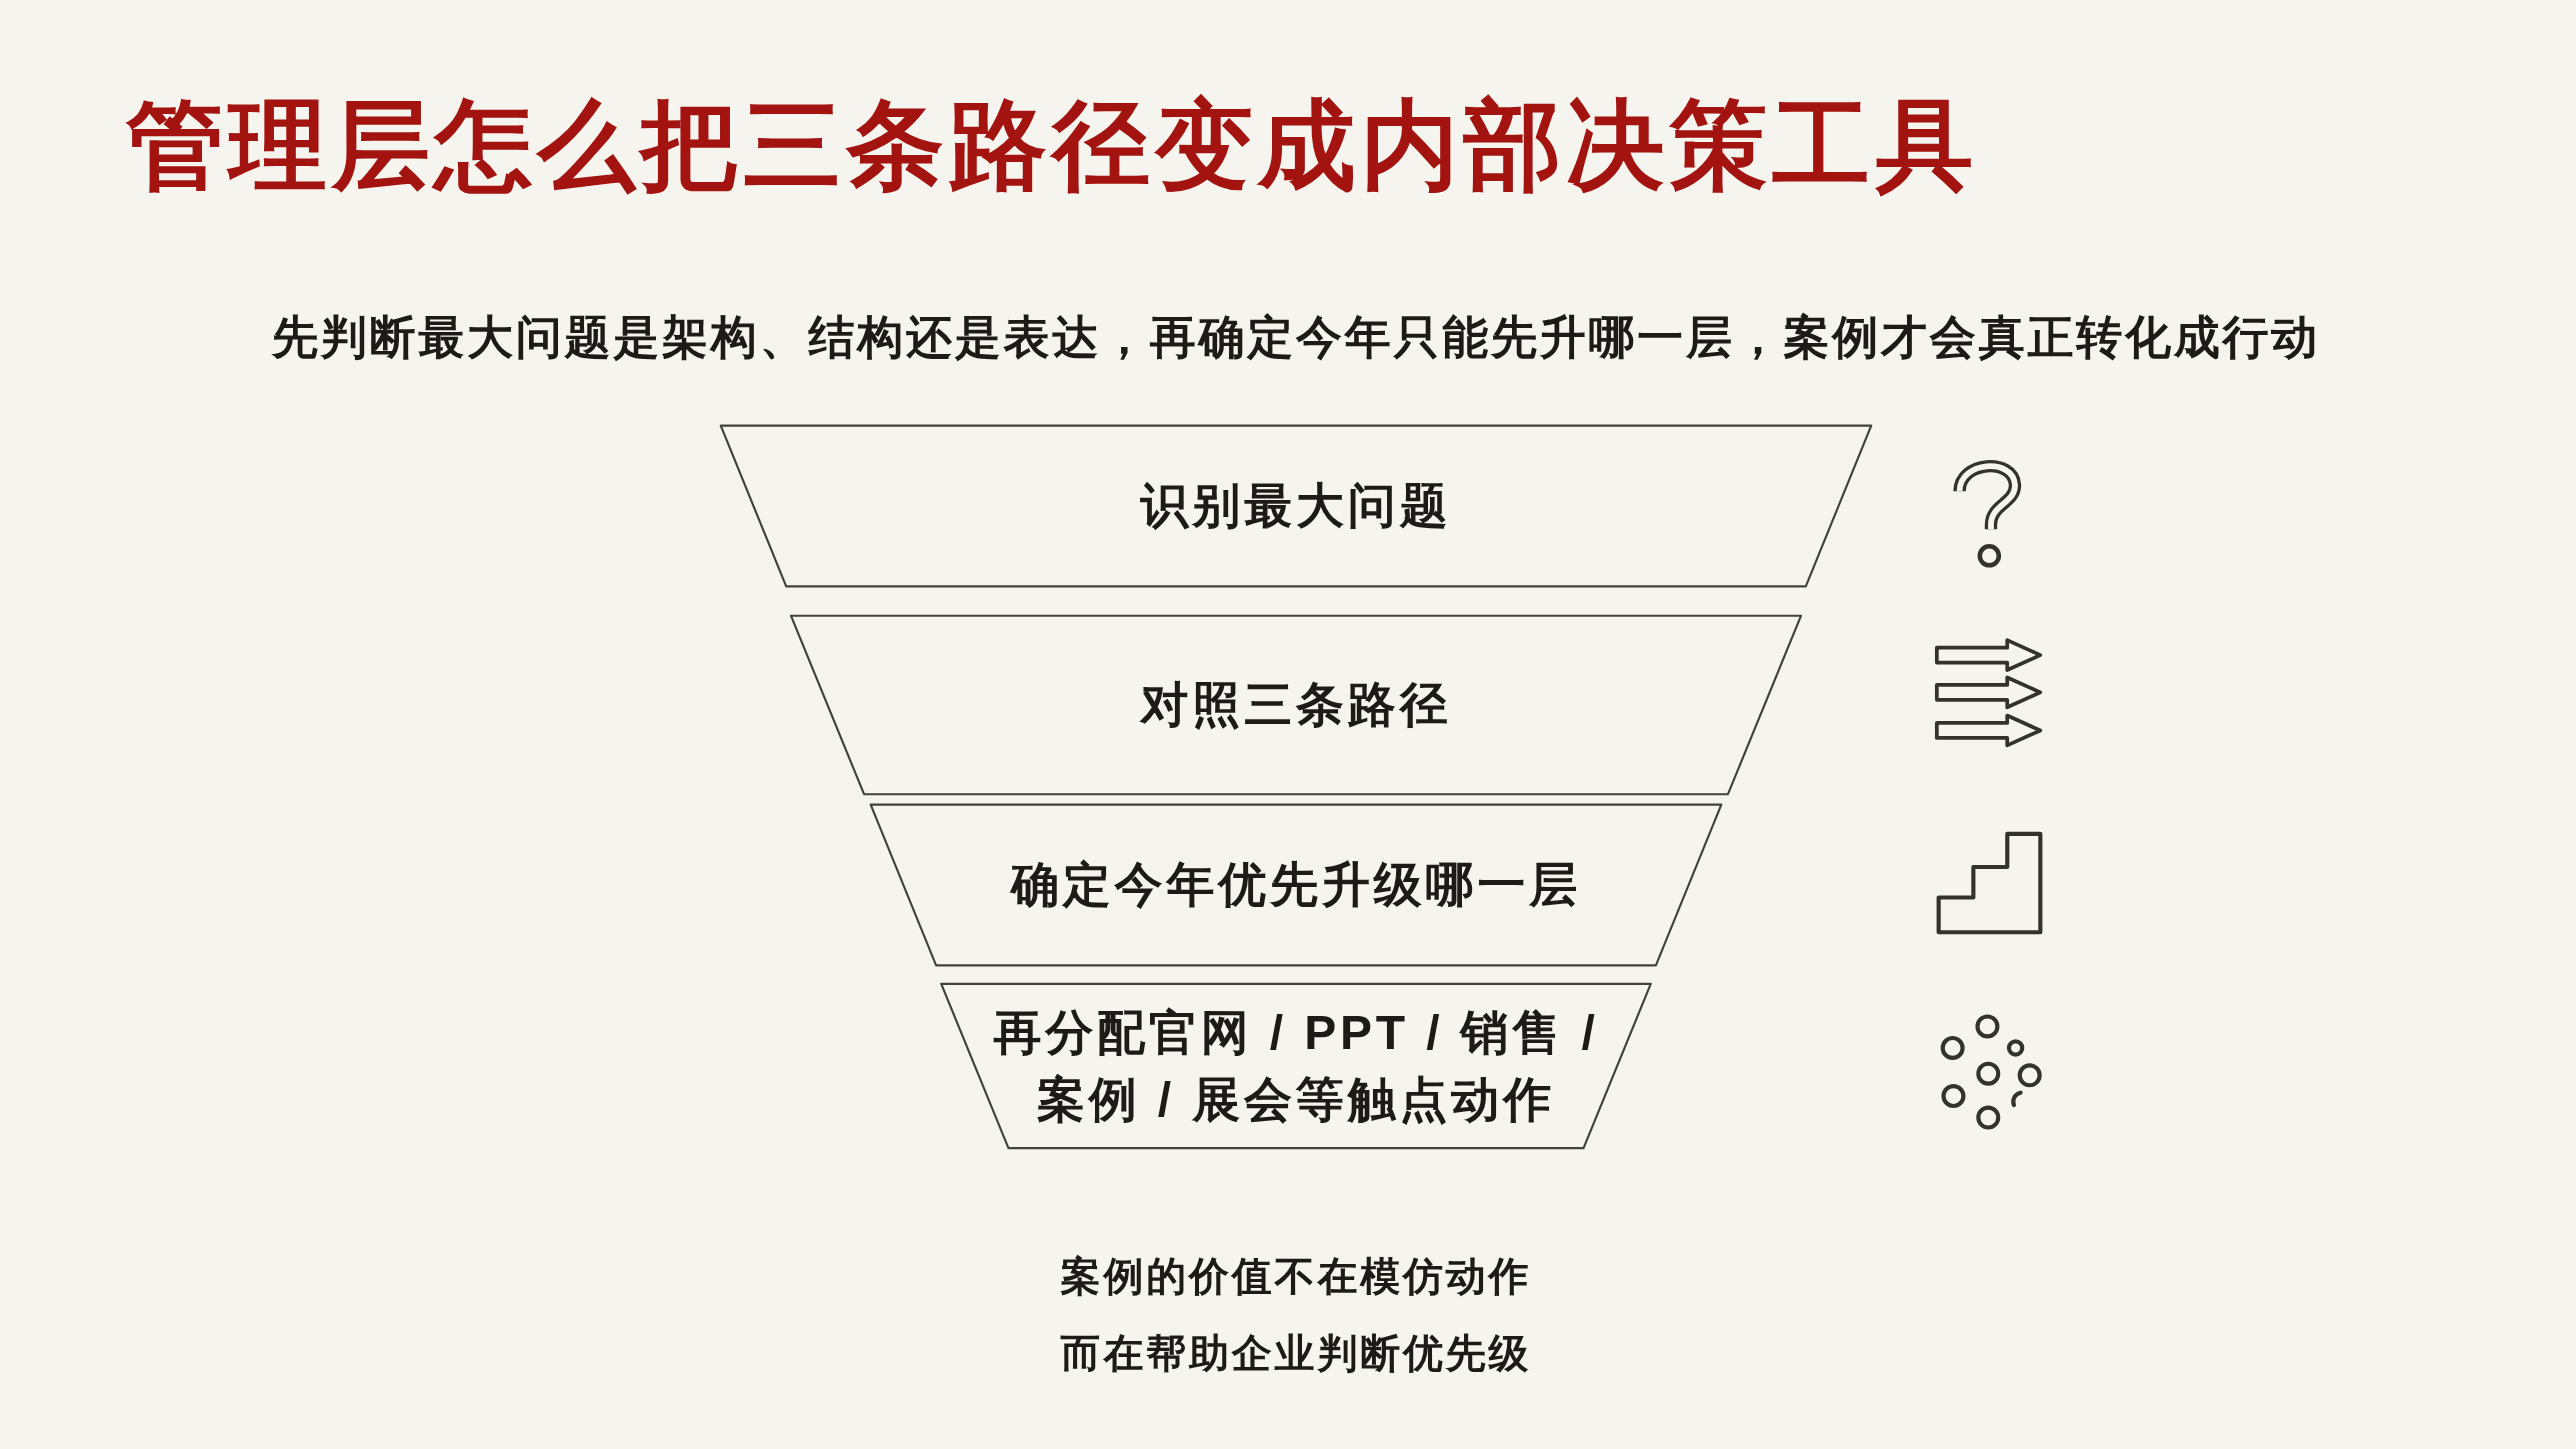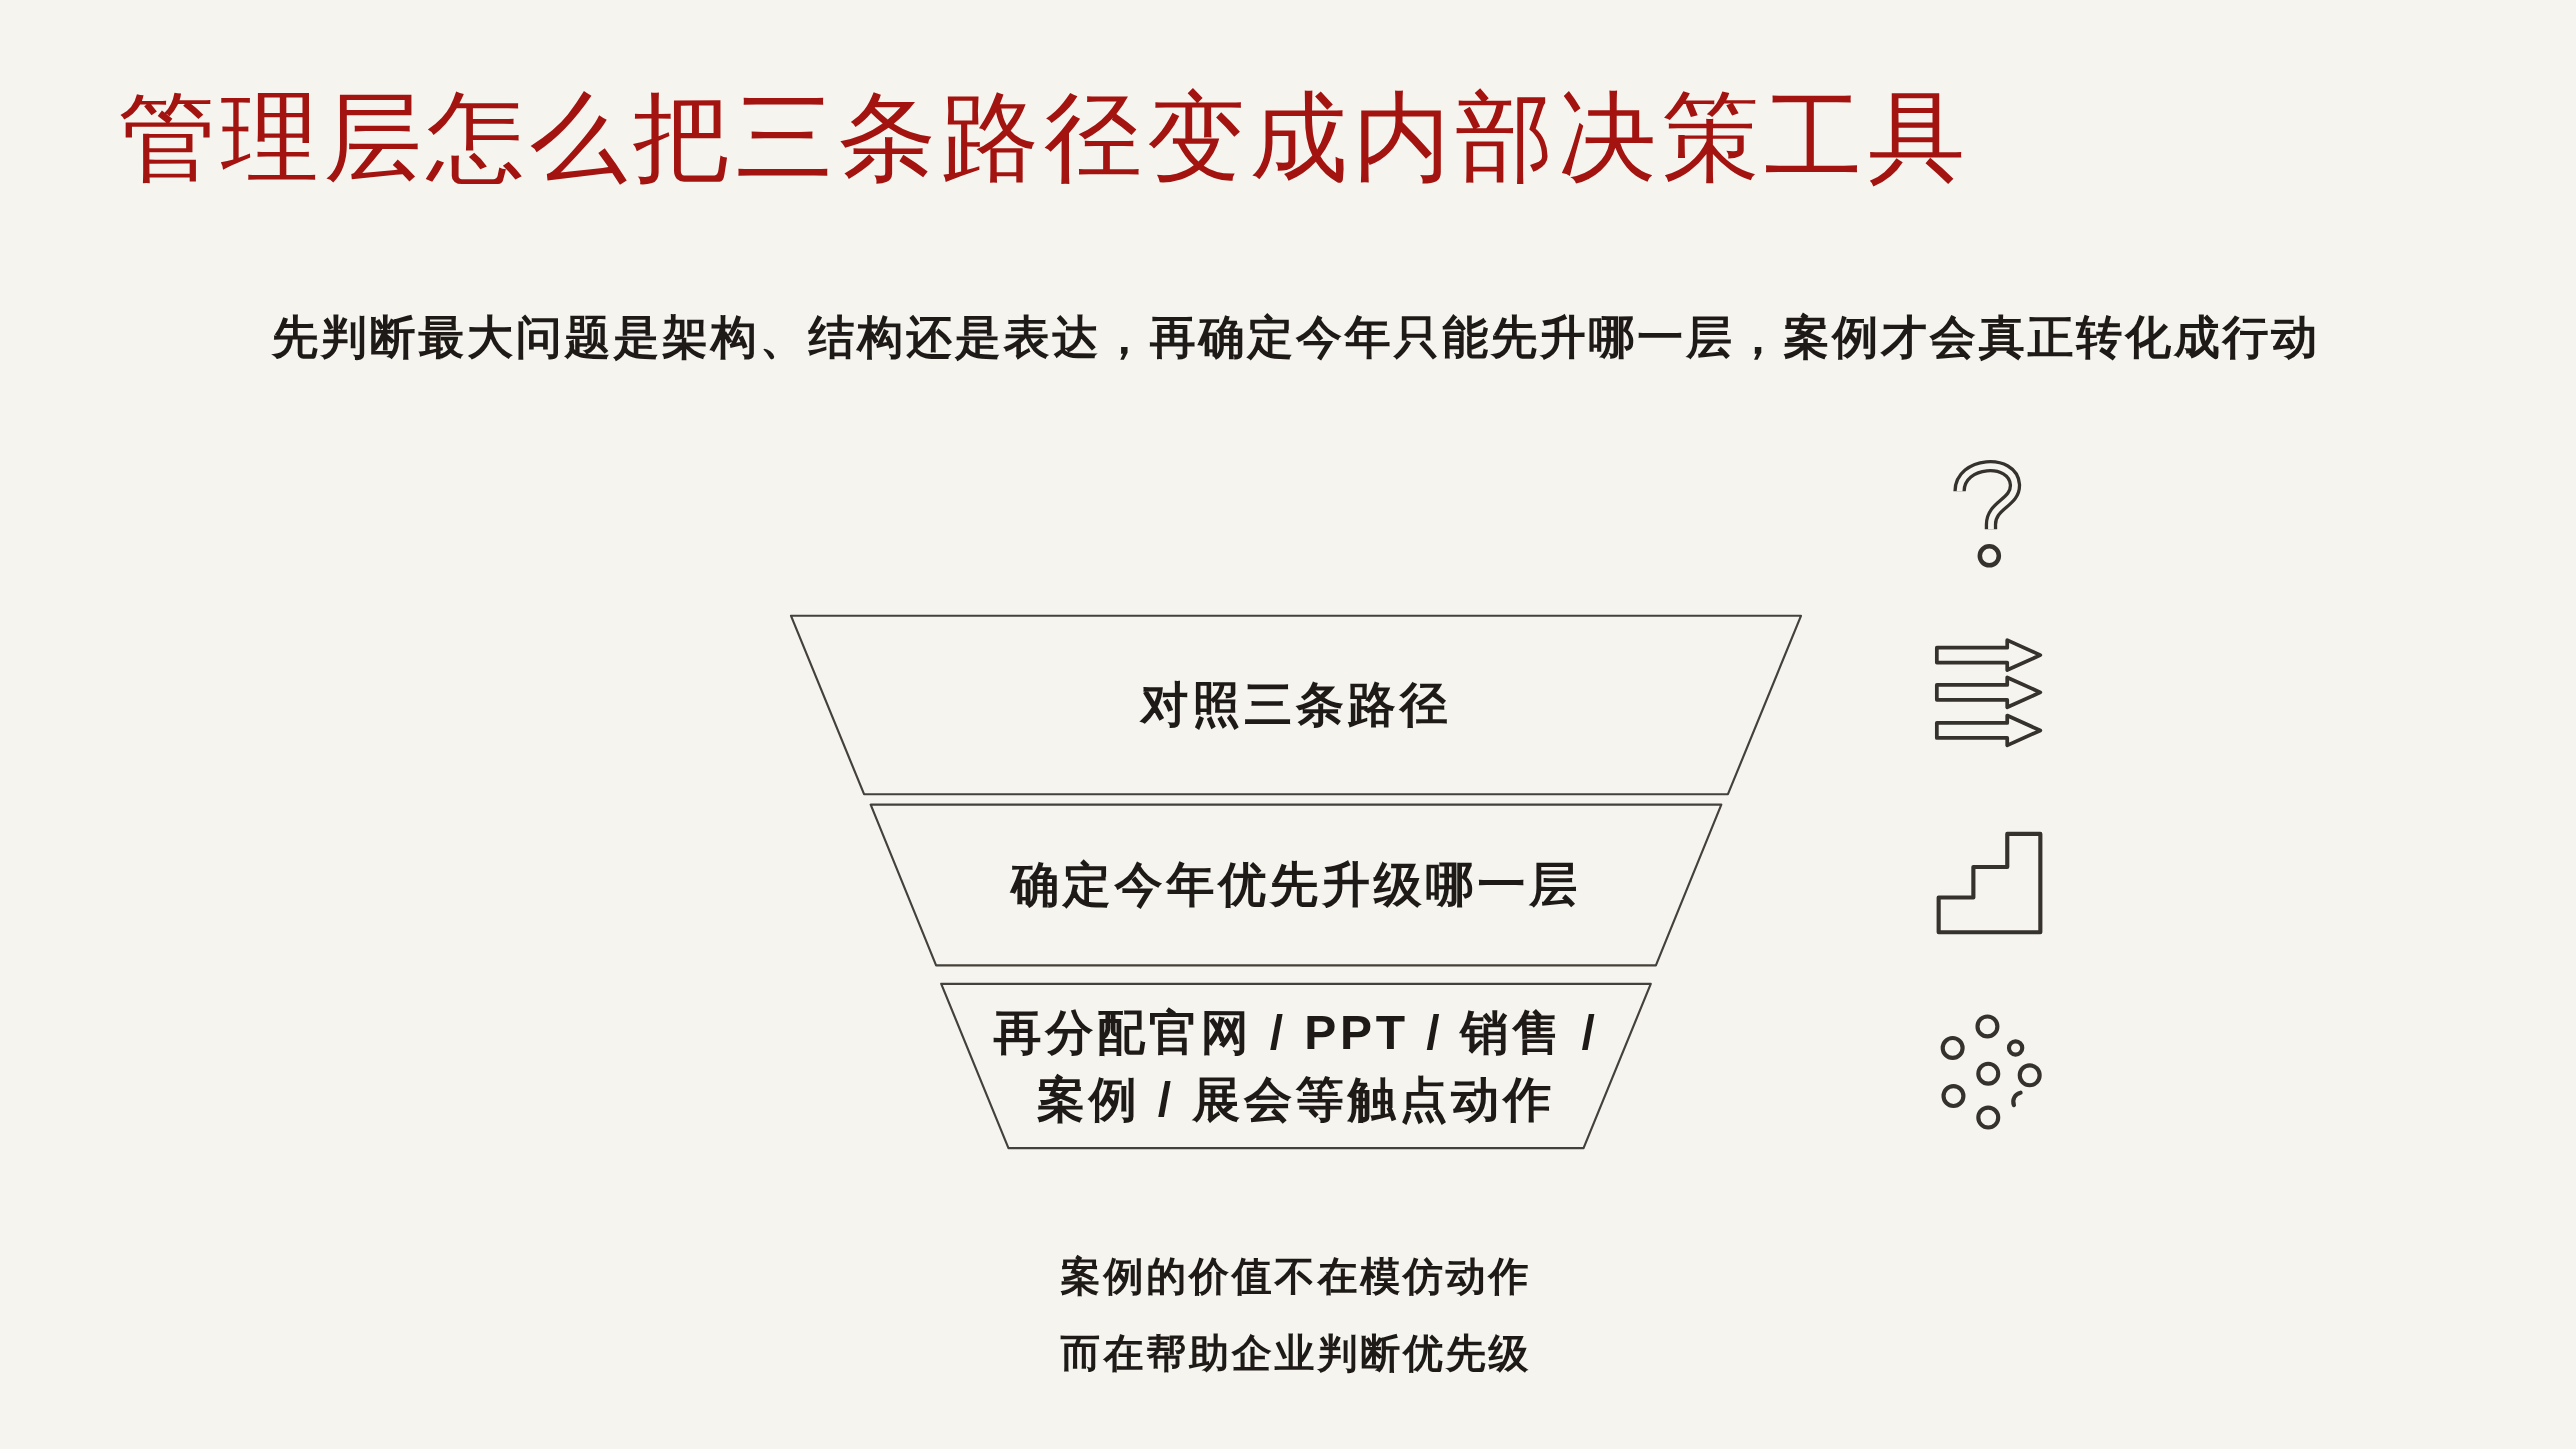--- a/index.html
+++ b/index.html
@@ -13,23 +13,23 @@
     position:relative;
     width:2576px;height:1449px;
     background:var(--bg);
     overflow:hidden;
     font-family:"Liberation Sans", sans-serif;
     color:var(--ink);
   }
   .title{
     position:absolute;left:0;top:73px;width:2088px;
     text-align:center;
-    font-size:98px;font-weight:400;letter-spacing:0.05em;
+    font-size:98px;font-weight:700;letter-spacing:0.05em;
     color:var(--title);
-    margin:0;
+    margin:8px;
   }
   .subtitle{
     position:absolute;left:0;top:299px;width:2576px;
     text-align:center;
     font-size:46px;font-weight:700;letter-spacing:0.06em;
     color:var(--ink);
     margin:8px;
   }
   .funnel{
     position:absolute;left:718px;top:424px;width:1156px;height:726px;
@@ -70,20 +70,26 @@
 <body>
 
 <div class="stage">
 
   <h1 class="title">管理层怎么把三条路径变成内部决策工具</h1>
 
   <p class="subtitle">先判断最大问题是架构、结构还是表达，再确定今年只能先升哪一层，案例才会真正转化成行动</p>
 
   <div class="funnel">
 
+    <div class="level l1">
+      <svg viewBox="0 0 1393 198" aria-hidden="true">
+        <polygon class="shape" points="2,2 1391,2 1312,196 81,196"></polygon>
+      </svg>
+      <div class="level-label">识别最大问题</div>
+    </div>
 
     <div class="level l2">
       <svg viewBox="0 0 1393 219" aria-hidden="true">
         <polygon class="shape" points="88,2 1305,2 1217,217 176,217"></polygon>
       </svg>
       <div class="level-label">对照三条路径</div>
     </div>
 
     <div class="level l4">
       <svg viewBox="0 0 1393 202" aria-hidden="true">

